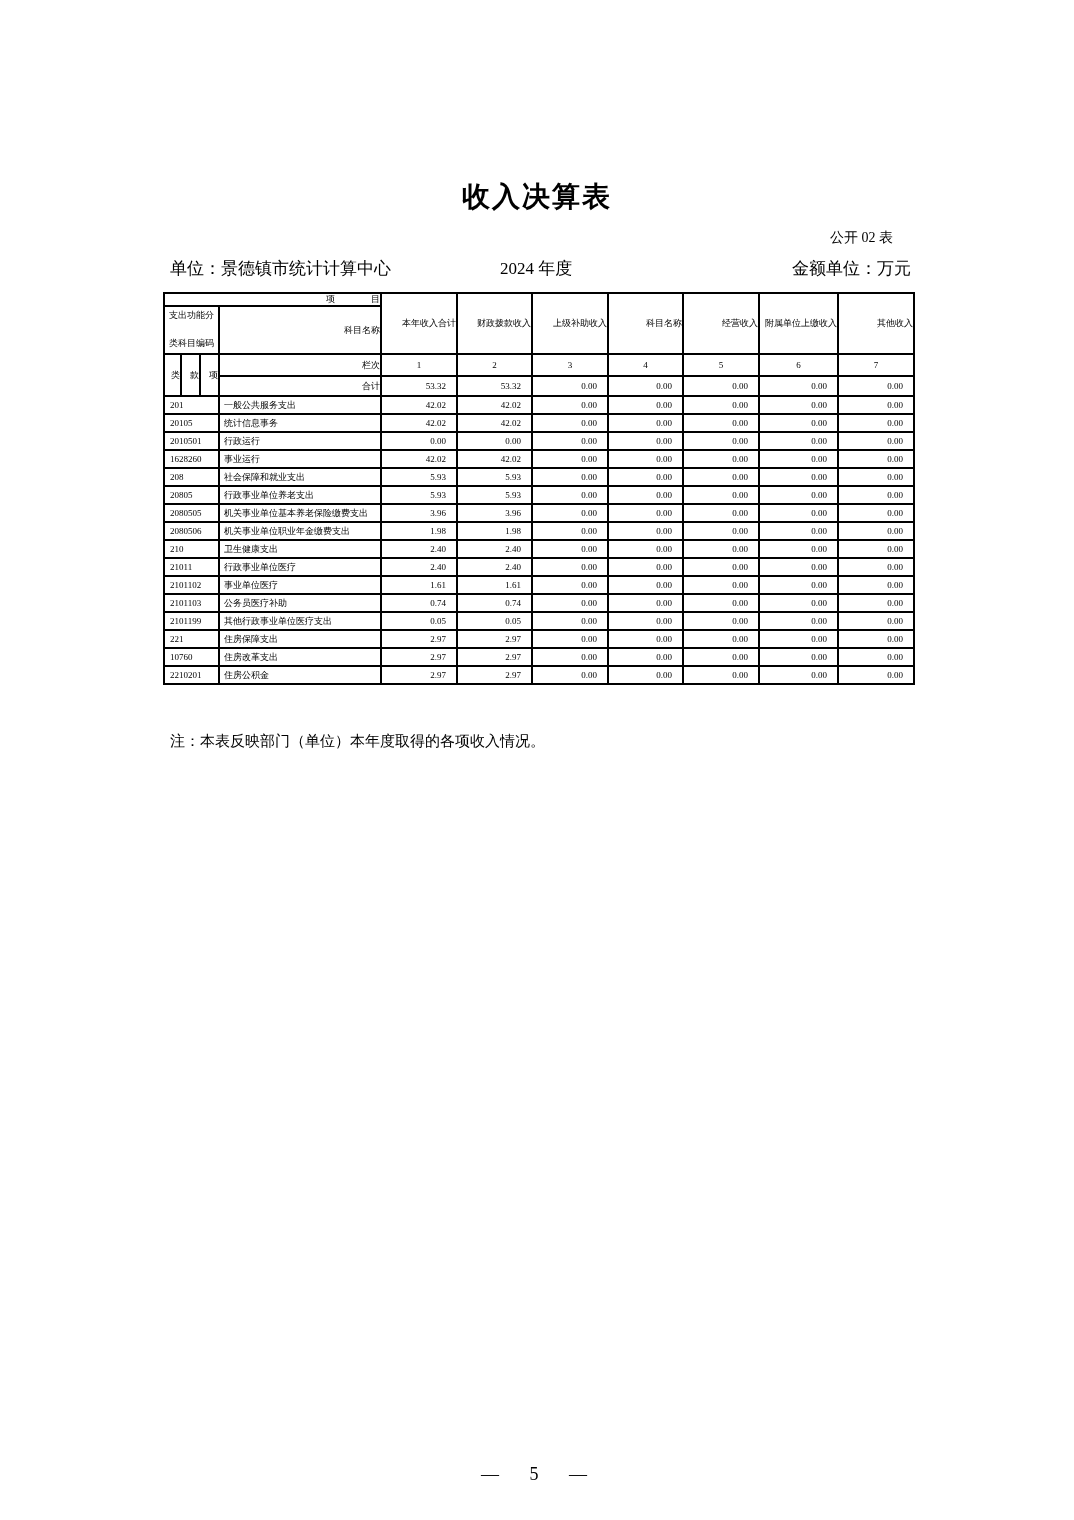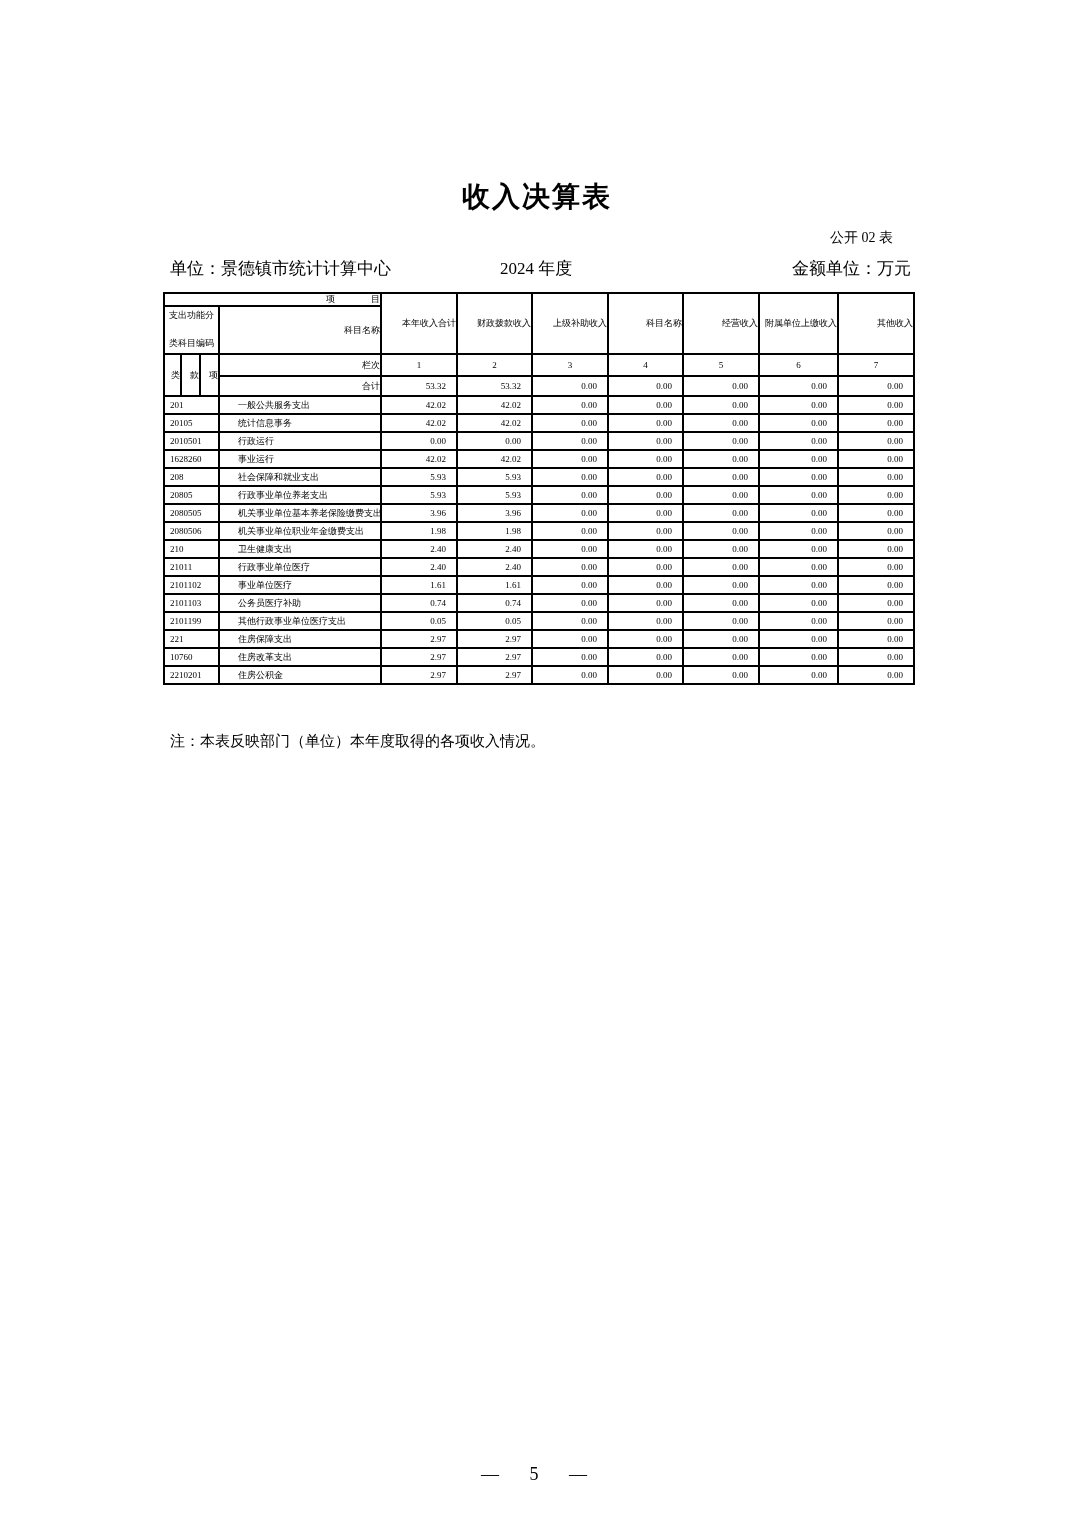--- a/index.html
+++ b/index.html
@@ -39,21 +39,21 @@
   tr.data-row { height:18px; }
   .center { text-align:right; }
   .col-head { text-align:right; vertical-align:middle; }
   .code-label-cell { vertical-align:top; padding:3px 2px 4px 4px; }
   .code-label-cell .lbl-wrap {
     display:flex; flex-direction:column; justify-content:space-between; height:39px;
   }
   .num-cell { text-align:center; }
   .val-cell { text-align:right; padding-right:10px; }
   .code-cell { text-align:left; padding-left:5px; }
-  .name-cell { text-align:left; padding-left:18px; }
+  .name-cell { text-align:left; padding-left:4px; }
   .note {
     position:absolute; top:692px; left:170px; font-size:15px;
   }
   .page-number {
     position:absolute; top:1424px; left:0; width:100%; text-align:center;
     font-size:18px; letter-spacing:6px; word-spacing:14px;
   }
 </style>
 </head>
 <body>

